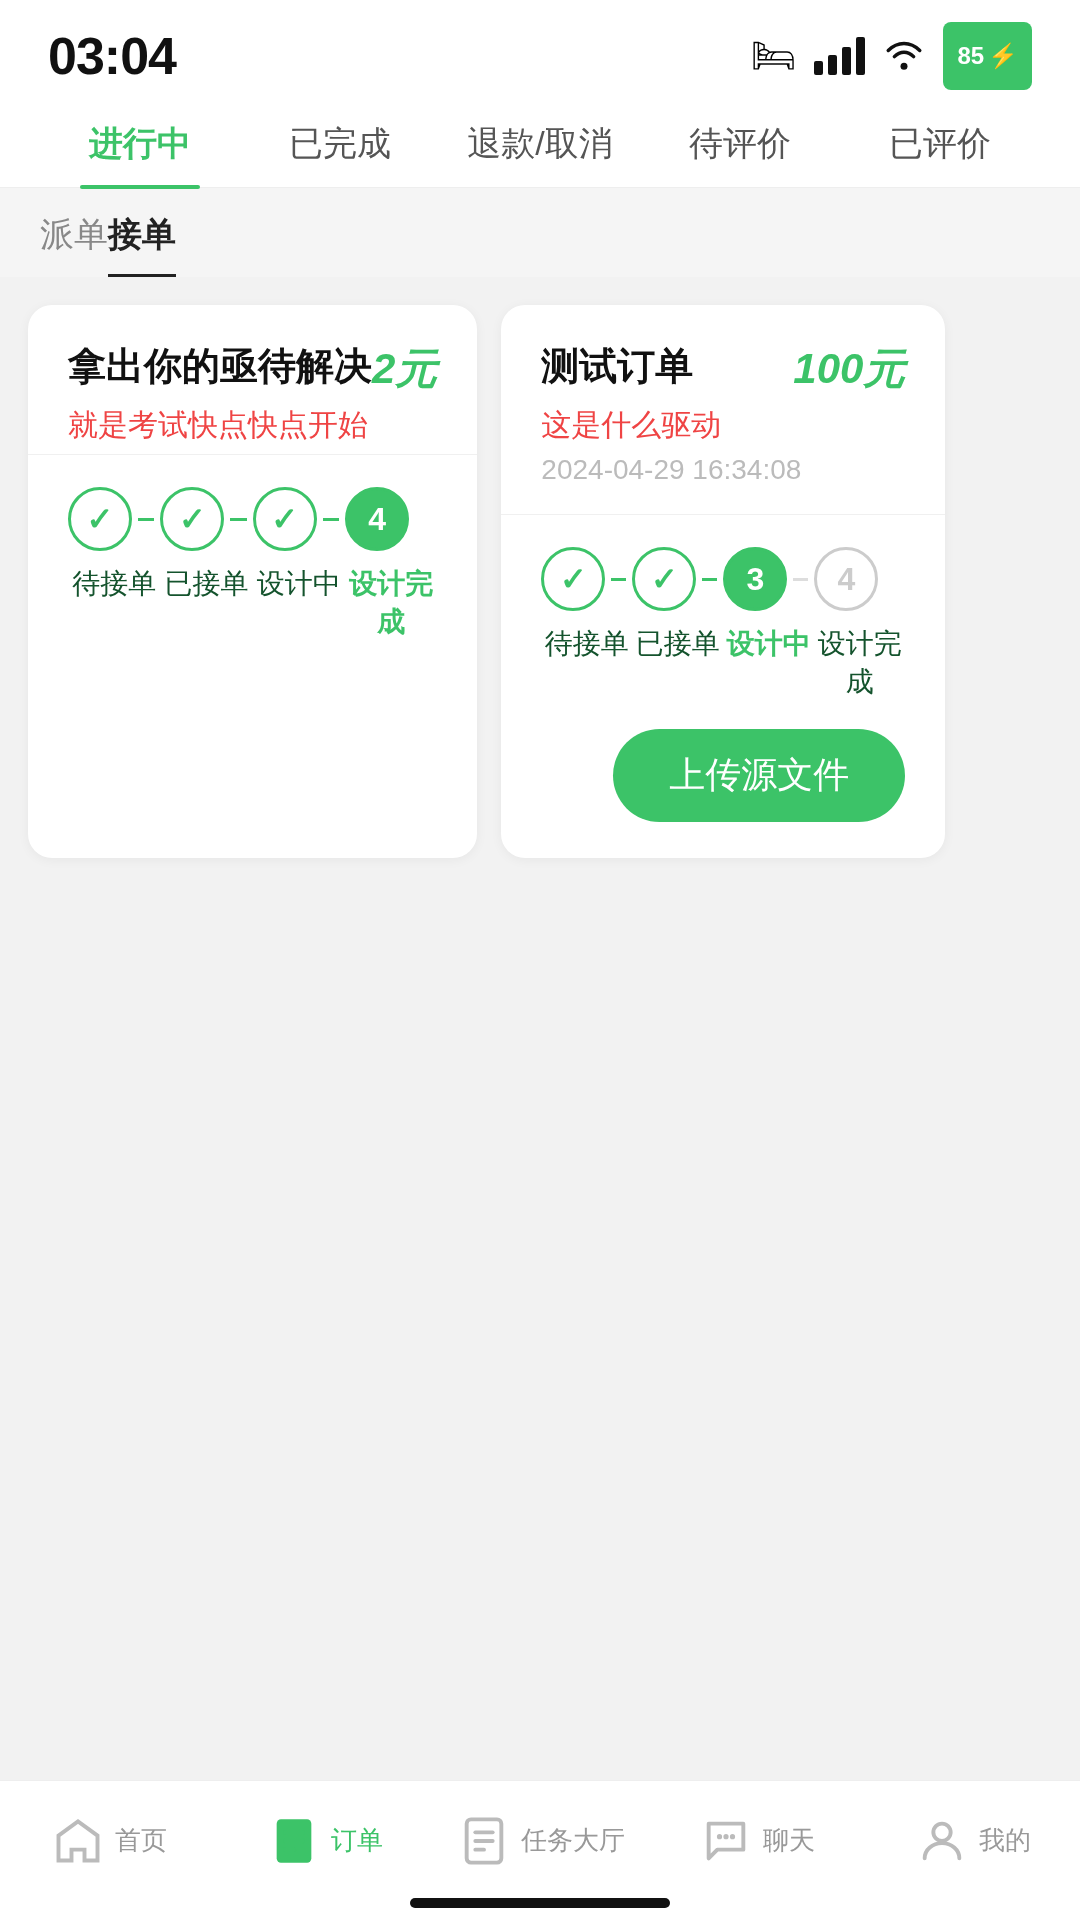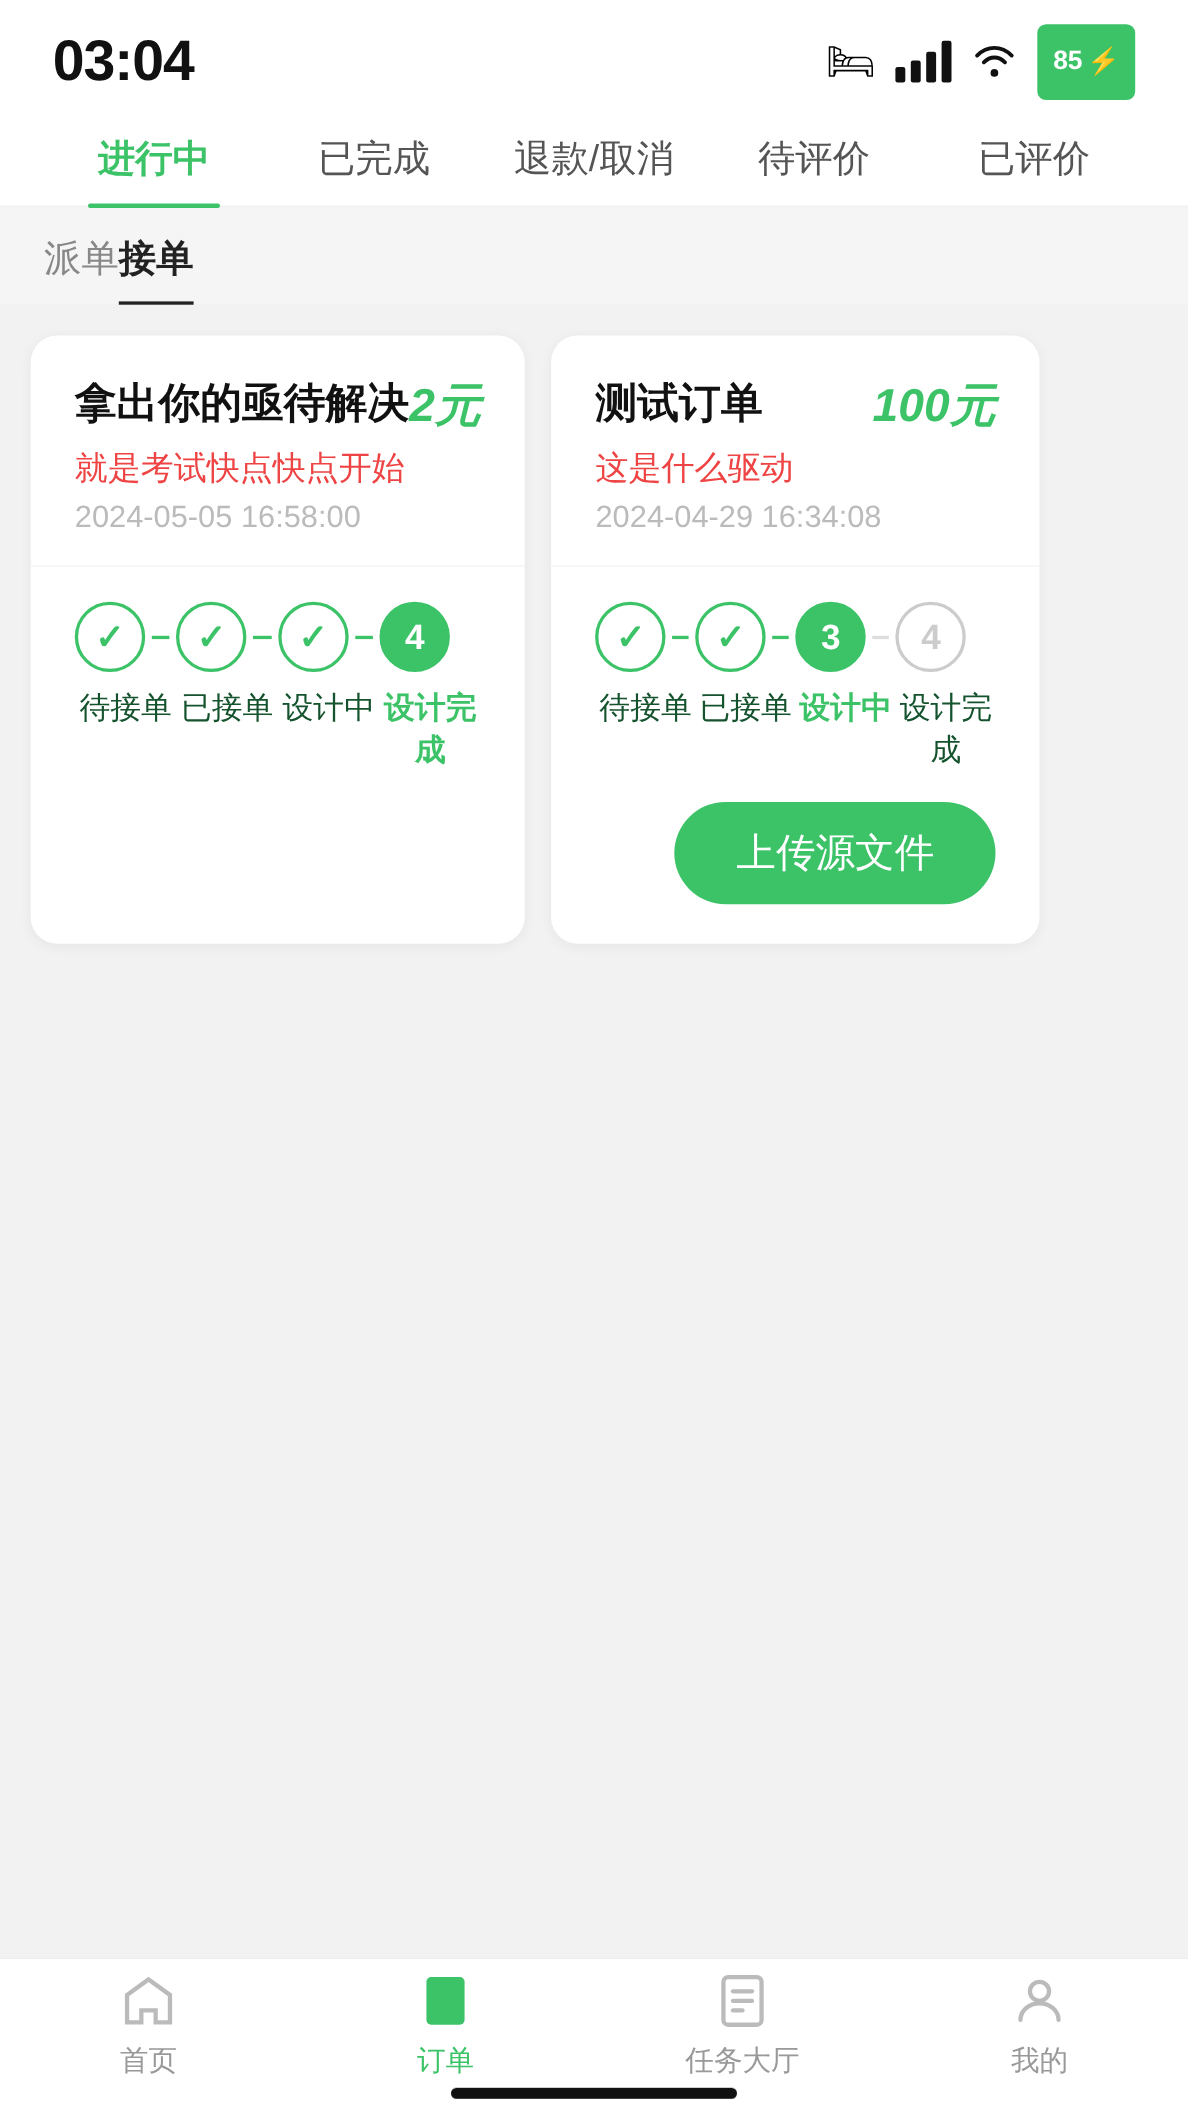--- a/index.html
+++ b/index.html
@@ -254,21 +254,21 @@
       background: #fff;
       border-top: 1px solid #eee;
       display: flex;
       align-items: center;
       height: 140px;
       padding-bottom: 20px;
     }
     .nav-item {
       flex: 1;
       display: flex;
-      flex-direction: column;
+      flex-direction: row;
       align-items: center;
       justify-content: center;
       gap: 8px;
       cursor: pointer;
     }
     .nav-icon {
       width: 58px;
       height: 58px;
       display: flex;
       align-items: center;
@@ -343,21 +343,20 @@
 
 <div class="content-area">
   <div class="cards-container">
 
     <div class="order-card">
       <div class="card-header">
         <span class="card-title">拿出你的亟待解决</span>
         <span class="card-price">2元</span>
       </div>
       <div class="card-desc">就是考试快点快点开始</div>
-      <div class="card-time">2024-05-05 16:58:00</div>
       <hr class="card-divider">
 
       <div class="steps">
 
         <div class="step">
           <div class="step-icon-row">
             <div class="step-circle completed">✓</div>
             <div class="step-line"></div>
           </div>
           <span class="step-label">待接单</span>
@@ -468,20 +467,31 @@
       <svg width="52" height="52" viewBox="0 0 24 24" fill="none">
         <rect x="4" y="2" width="16" height="20" rx="2" stroke="#bbb" stroke-width="1.8" fill="none"></rect>
         <line x1="8" y1="8" x2="16" y2="8" stroke="#bbb" stroke-width="1.8" stroke-linecap="round"></line>
         <line x1="8" y1="12" x2="16" y2="12" stroke="#bbb" stroke-width="1.8" stroke-linecap="round"></line>
         <line x1="8" y1="16" x2="12" y2="16" stroke="#bbb" stroke-width="1.8" stroke-linecap="round"></line>
       </svg>
     </div>
     <span class="nav-label">任务大厅</span>
   </div>
 
+  <div class="nav-item">
+    <div class="nav-icon">
+      <svg width="52" height="52" viewBox="0 0 24 24" fill="none">
+        <path d="M4 4h16v12H8l-4 4V4z" stroke="#bbb" stroke-width="1.8" fill="none" stroke-linejoin="round"></path>
+        <circle cx="9" cy="10" r="1.2" fill="#bbb"></circle>
+        <circle cx="12" cy="10" r="1.2" fill="#bbb"></circle>
+        <circle cx="15" cy="10" r="1.2" fill="#bbb"></circle>
+      </svg>
+    </div>
+    <span class="nav-label">聊天</span>
+  </div>
 
   <div class="nav-item">
     <div class="nav-icon">
       <svg width="52" height="52" viewBox="0 0 24 24" fill="none">
         <circle cx="12" cy="8" r="4" stroke="#bbb" stroke-width="1.8" fill="none"></circle>
         <path d="M4 20c0-4 3.6-7 8-7s8 3 8 7" stroke="#bbb" stroke-width="1.8" fill="none" stroke-linecap="round"></path>
       </svg>
     </div>
     <span class="nav-label">我的</span>
   </div>

